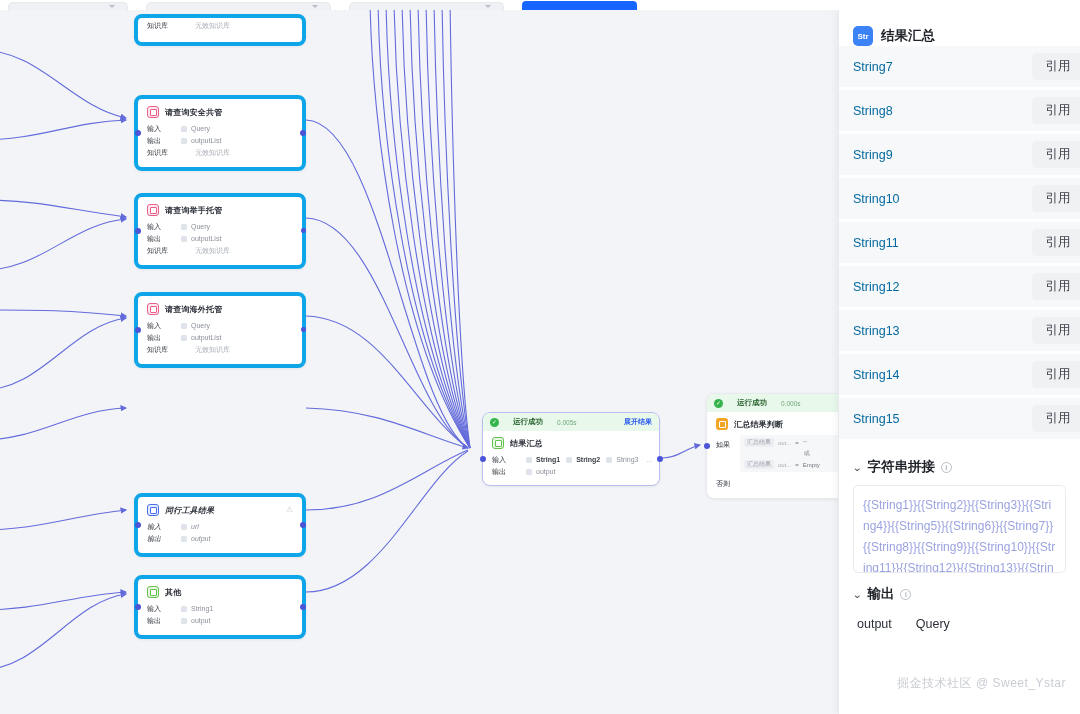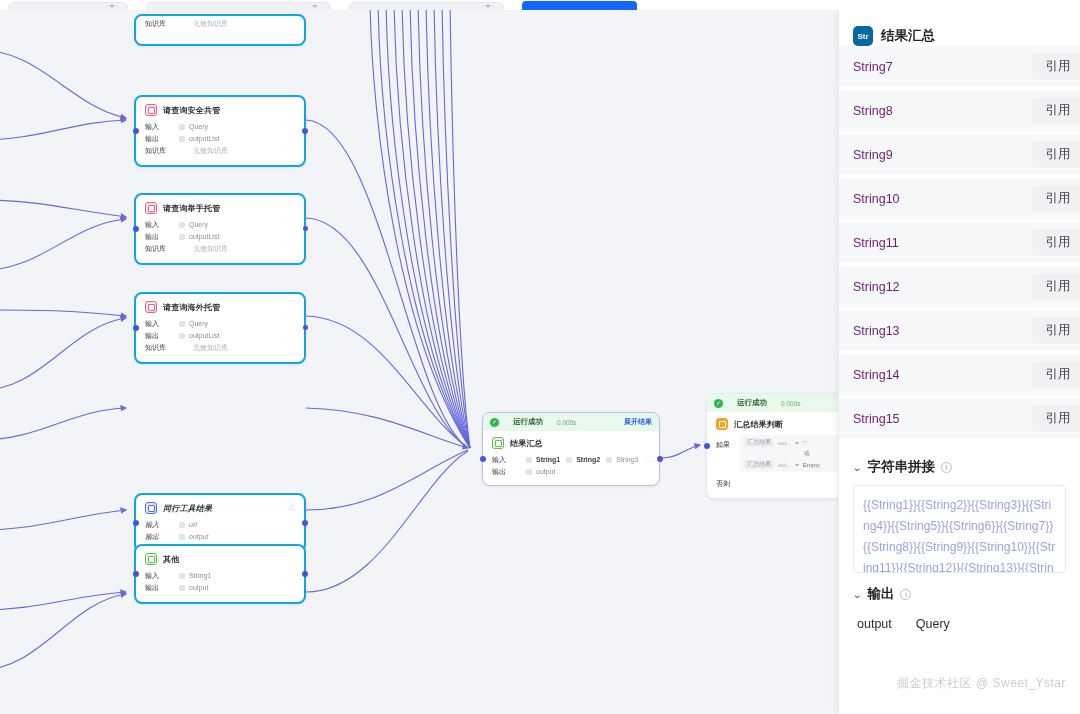--- a/index.html
+++ b/index.html
@@ -38,21 +38,21 @@
   #canvas {
     position: absolute; top: 10px; left: 0; width: 838px; height: 704px;
     background: #f2f4f7; overflow: hidden;
   }
   #edges { position: absolute; top: 0; left: 0; width: 838px; height: 704px; }
 
   
   .node {
     position: absolute;
     background: #ffffff;
-    border: 2px solid #0ea5e9;
+    border: 4px solid #0ea5e9;
     border-radius: 8px;
     box-shadow: 0 1px 3px rgba(16,24,40,0.06);
     padding: 7px 9px 8px 9px;
     z-index: 5;
   }
   .node-head {
     display: flex; align-items: center; gap: 6px;
     margin-bottom: 5px; position: relative;
   }
   .node-ico {
@@ -133,34 +133,34 @@
 
   
   #panel {
     position: absolute; top: 10px; right: 0; width: 242px; height: 704px;
     background: #ffffff; border-left: 1px solid #e8eaee;
     z-index: 30; overflow: hidden;
     box-shadow: -2px 0 8px rgba(16,24,40,0.05);
   }
   .p-head { display: flex; align-items: center; gap: 8px; padding: 16px 14px 0 14px; }
   .p-icon {
-    width: 20px; height: 20px; border-radius: 5px; background: #0369a1;
+    width: 20px; height: 20px; border-radius: 5px; background: #3b82f6;
     display: flex; align-items: center; justify-content: center;
     color: #fff; font-size: 8px; font-weight: 700; flex: 0 0 20px;
   }
   .p-title { font-size: 13.5px; font-weight: 700; color: #1f2329; }
   .p-desc { font-size: 11.5px; color: #9fa4ad; padding: 10px 14px 6px 14px; }
 
   .str-list { padding: 0 0 4px 0; }
   .str-row {
     display: flex; align-items: center; justify-content: space-between;
     padding: 7px 0 7px 14px; margin: 0 0 3px 0;
     background: #f7f8f9;
   }
-  .str-name { font-size: 12.5px; color: #701a75; }
+  .str-name { font-size: 12.5px; color: #0369a1; }
   .str-ref {
     font-size: 12.5px; color: #3c4149; background: #f0f1f3;
     padding: 5px 12px; border-radius: 4px; margin-right: -4px;
     min-width: 52px; text-align: center;
   }
 
   .sect { padding: 12px 14px 0 14px; }
   .sect-head { display: flex; align-items: center; gap: 6px; }
   .chev { font-size: 10px; color: #4b5059; transform: scaleX(1.25); }
   .sect-title { font-size: 13.5px; font-weight: 700; color: #1f2329; }
@@ -349,21 +349,21 @@
     </div>
     <div class="row">
       <span class="lbl">输出</span>
       <span class="val">
           <i class="chip"></i>
           <span>output</span>
         </span>
     </div>
   </div>
 
-  <div class="node" style="left:134px; top:534px; width:172px;">
+  <div class="node" style="left:134px; top:565px; width:172px;">
     <div class="port in"></div>
     <div class="port out"></div>
     <div class="node-head">
       <span class="node-ico ico-green"></span>
       <span class="node-title">其他</span>
     </div>
     <div class="row">
       <span class="lbl">输入</span>
       <span class="val">
           <i class="chip"></i>

